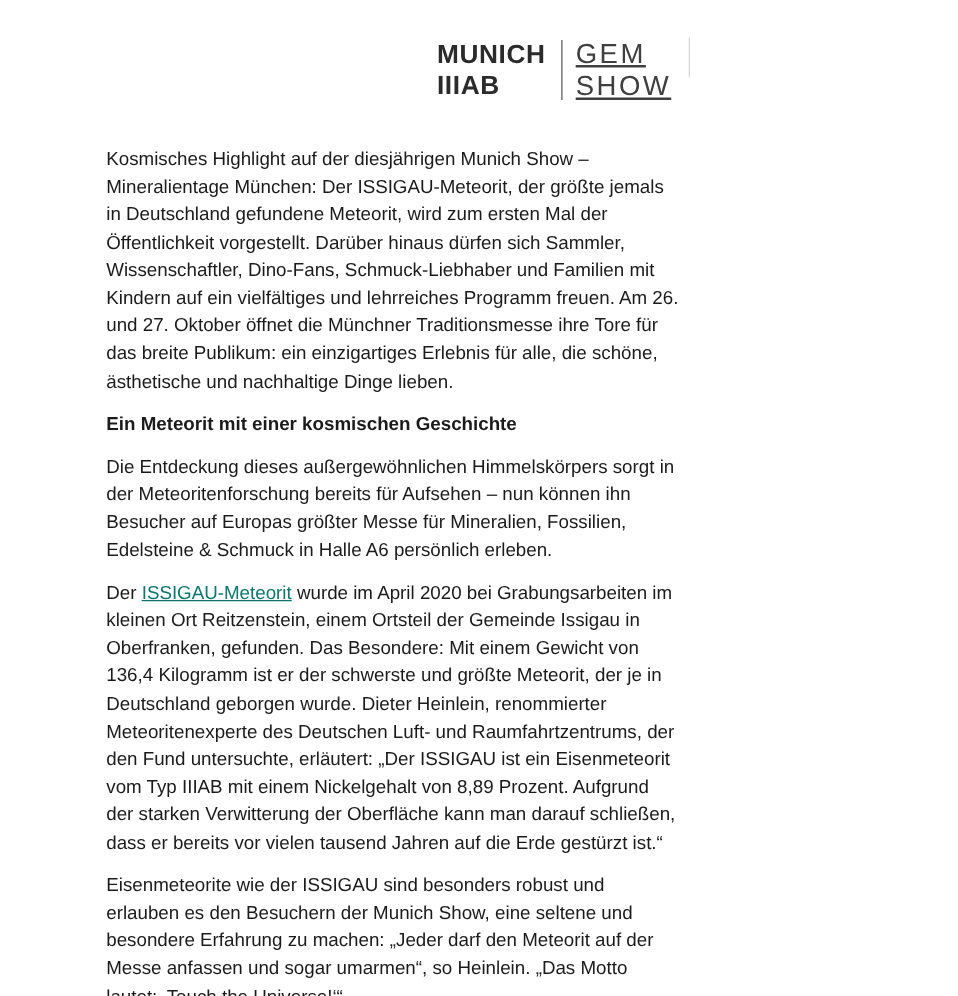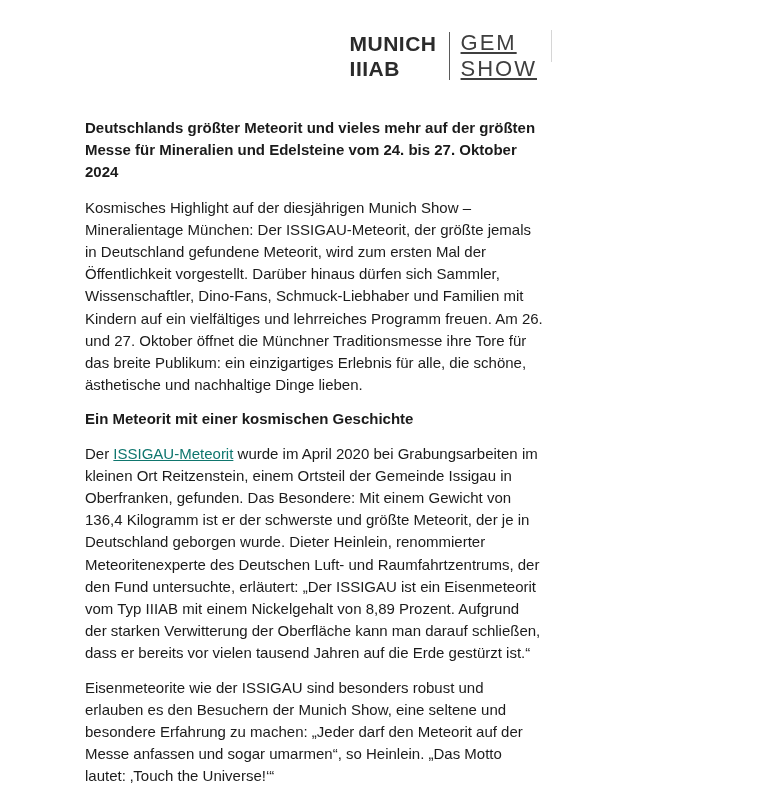--- a/index.html
+++ b/index.html
@@ -92,26 +92,26 @@
       <div class="logo-divider"></div>
       <div class="logo-right">
         <span>GEM</span>
         <span>SHOW</span>
       </div>
       <div class="logo-edge"></div>
     </div>
   </header>
 
   <article>
-    <h1>Deutschlands größter Meteorit und vieles mehr auf der größten Messe für Mineralien und Edelsteine vom 24. bis 27. Oktober 2024</h1>
 
     <p class="lead">Kosmisches Highlight auf der diesjährigen Munich Show – Mineralientage München: Der ISSIGAU-Meteorit, der größte jemals in Deutschland gefundene Meteorit, wird zum ersten Mal der Öffentlichkeit vorgestellt. Darüber hinaus dürfen sich Sammler, Wissenschaftler, Dino-Fans, Schmuck-Liebhaber und Familien mit Kindern auf ein vielfältiges und lehrreiches Programm freuen. Am 26. und 27. Oktober öffnet die Münchner Traditionsmesse ihre Tore für das breite Publikum: ein einzigartiges Erlebnis für alle, die schöne, ästhetische und nachhaltige Dinge lieben.</p>
 
     <h2>Ein Meteorit mit einer kosmischen Geschichte</h2>
 
+    <p>Die Entdeckung dieses außergewöhnlichen Himmelskörpers sorgt in der Meteoritenforschung bereits für Aufsehen – nun können ihn Besucher auf Europas größter Messe für Mineralien, Fossilien, Edelsteine &amp; Schmuck in Halle A6 persönlich erleben.</p>
 
     <p><span>Der </span><a class="doc-link" href="#">ISSIGAU-Meteorit</a><span> wurde im April 2020 bei Grabungsarbeiten im kleinen Ort Reitzenstein, einem Ortsteil der Gemeinde Issigau in Oberfranken, gefunden. Das Besondere: Mit einem Gewicht von 136,4 Kilogramm ist er der schwerste und größte Meteorit, der je in Deutschland geborgen wurde. Dieter Heinlein, renommierter Meteoritenexperte des Deutschen Luft- und Raumfahrtzentrums, der den Fund untersuchte, erläutert: „Der ISSIGAU ist ein Eisenmeteorit vom Typ IIIAB mit einem Nickelgehalt von 8,89 Prozent. Aufgrund der starken Verwitterung der Oberfläche kann man darauf schließen, dass er bereits vor vielen tausend Jahren auf die Erde gestürzt ist.“</span></p>
 
     <p>Eisenmeteorite wie der ISSIGAU sind besonders robust und erlauben es den Besuchern der Munich Show, eine seltene und besondere Erfahrung zu machen: „Jeder darf den Meteorit auf der Messe anfassen und sogar umarmen“, so Heinlein. „Das Motto lautet: ‚Touch the Universe!‘“</p>
 
     <h2>Kosmische Herkunft und Bedeutung</h2>
 
   </article>
 
 </div>

